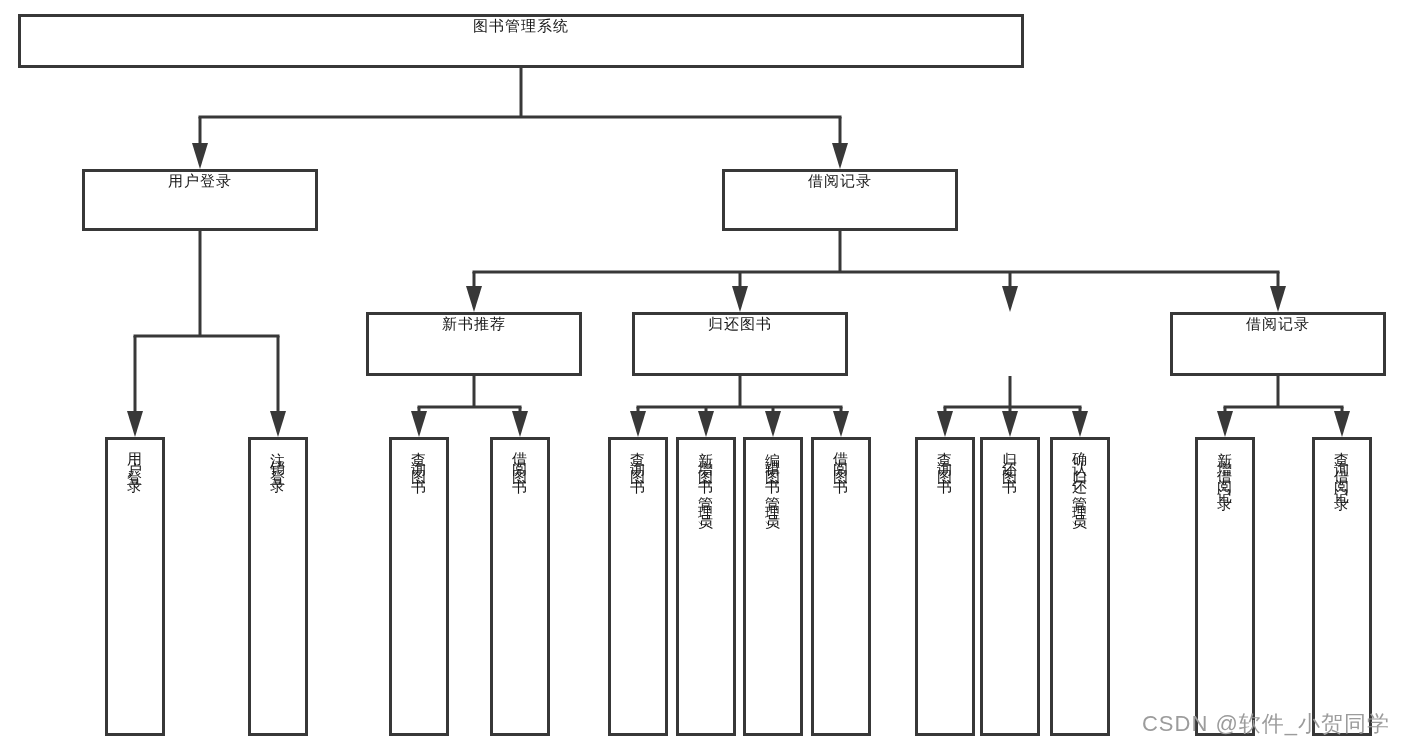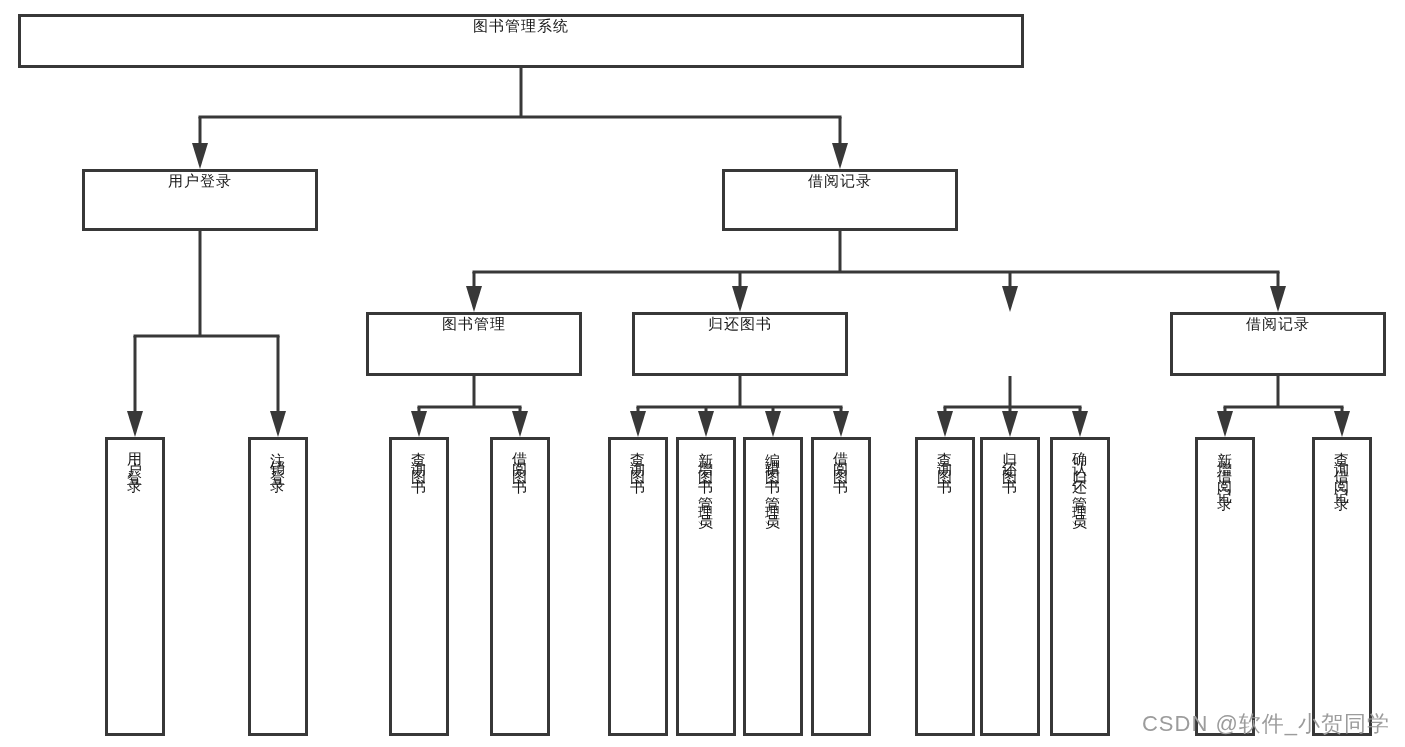--- a/index.html
+++ b/index.html
@@ -119,21 +119,21 @@
   </div>
 
   <div class="node" style="left:82px; top:169px; width:236px; height:62px;">
     <span class="htext">用户登录</span>
   </div>
   <div class="node" style="left:722px; top:169px; width:236px; height:62px;">
     <span class="htext">借阅记录</span>
   </div>
 
   <div class="node" style="left:366px; top:312px; width:216px; height:64px;">
-    <span class="htext">图书管理</span>
+    <span class="htext">新书推荐</span>
   </div>
   <div class="node" style="left:632px; top:312px; width:216px; height:64px;">
     <span class="htext">归还图书</span>
   </div>
   <div class="node" style="left:1170px; top:312px; width:216px; height:64px;">
     <span class="htext">借阅记录</span>
   </div>
 
   <div class="node" style="left:105px; top:437px; width:60px; height:299px;">
     <span class="vtext">用户登录</span>

